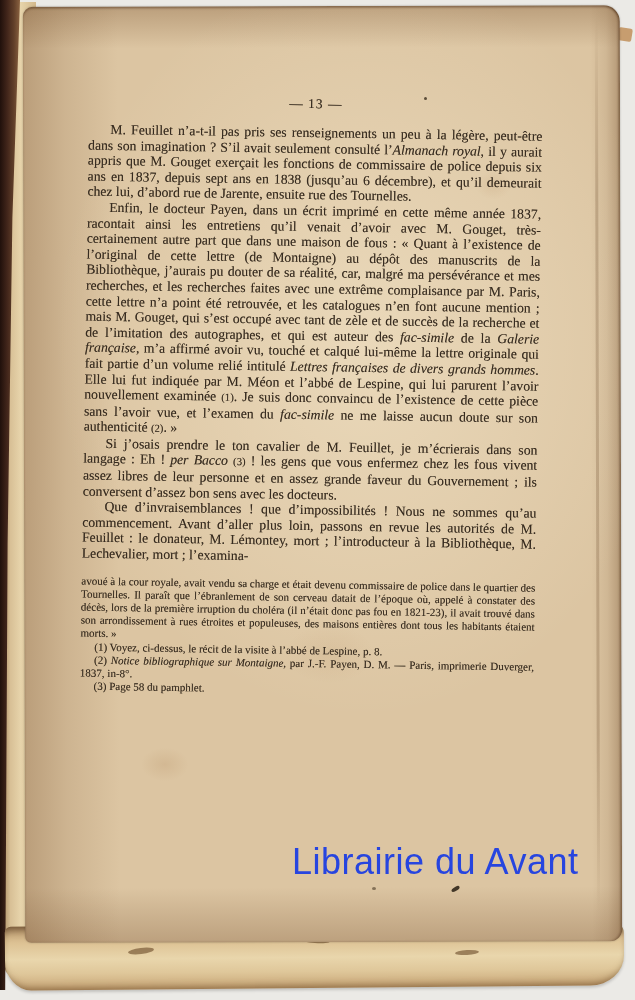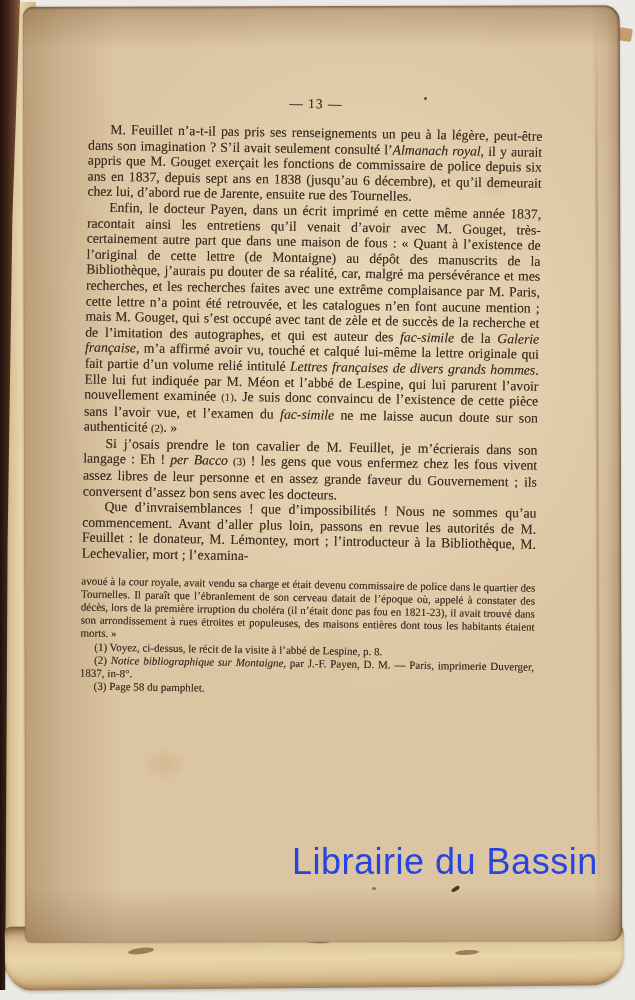--- a/index.html
+++ b/index.html
@@ -128,13 +128,13 @@
         <p><span>(2) </span><span class="it">Notice bibliographique sur Montaigne</span><span>, par J.-F. Payen, D. M. — Paris, imprimerie Duverger, 1837, in-8°.</span></p>
         <p><span>(3) Page 58 du pamphlet.</span></p>
       </div>
   </div>
 </div>
 
 <div class="speck s1"></div>
 <div class="speck s2"></div>
 <div class="speck s3"></div>
 
-<div class="watermark" style="color: rgb(39, 69, 223);">Librairie du Bassin</div>
+<div class="watermark" style="color: rgb(39, 69, 223);">Librairie du Avant</div>
 
 </body></html>

